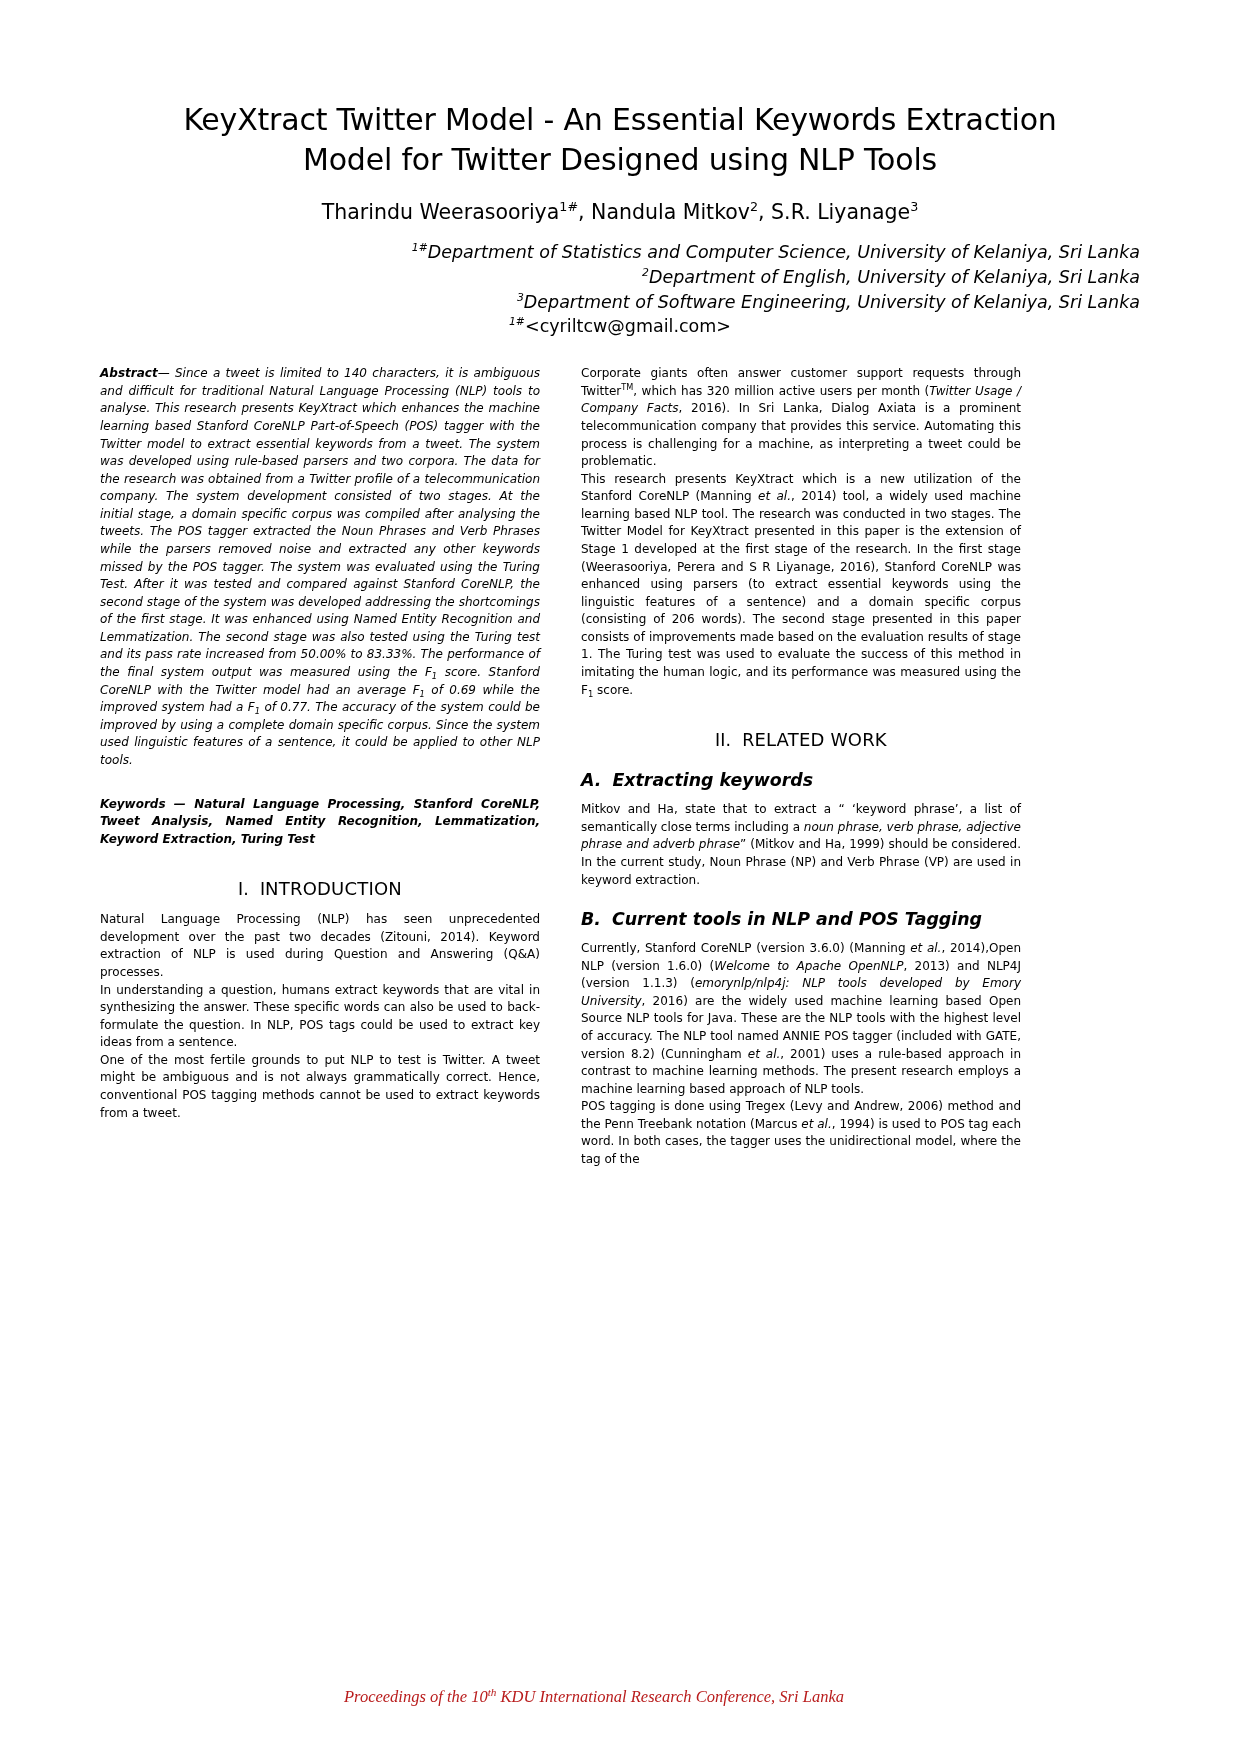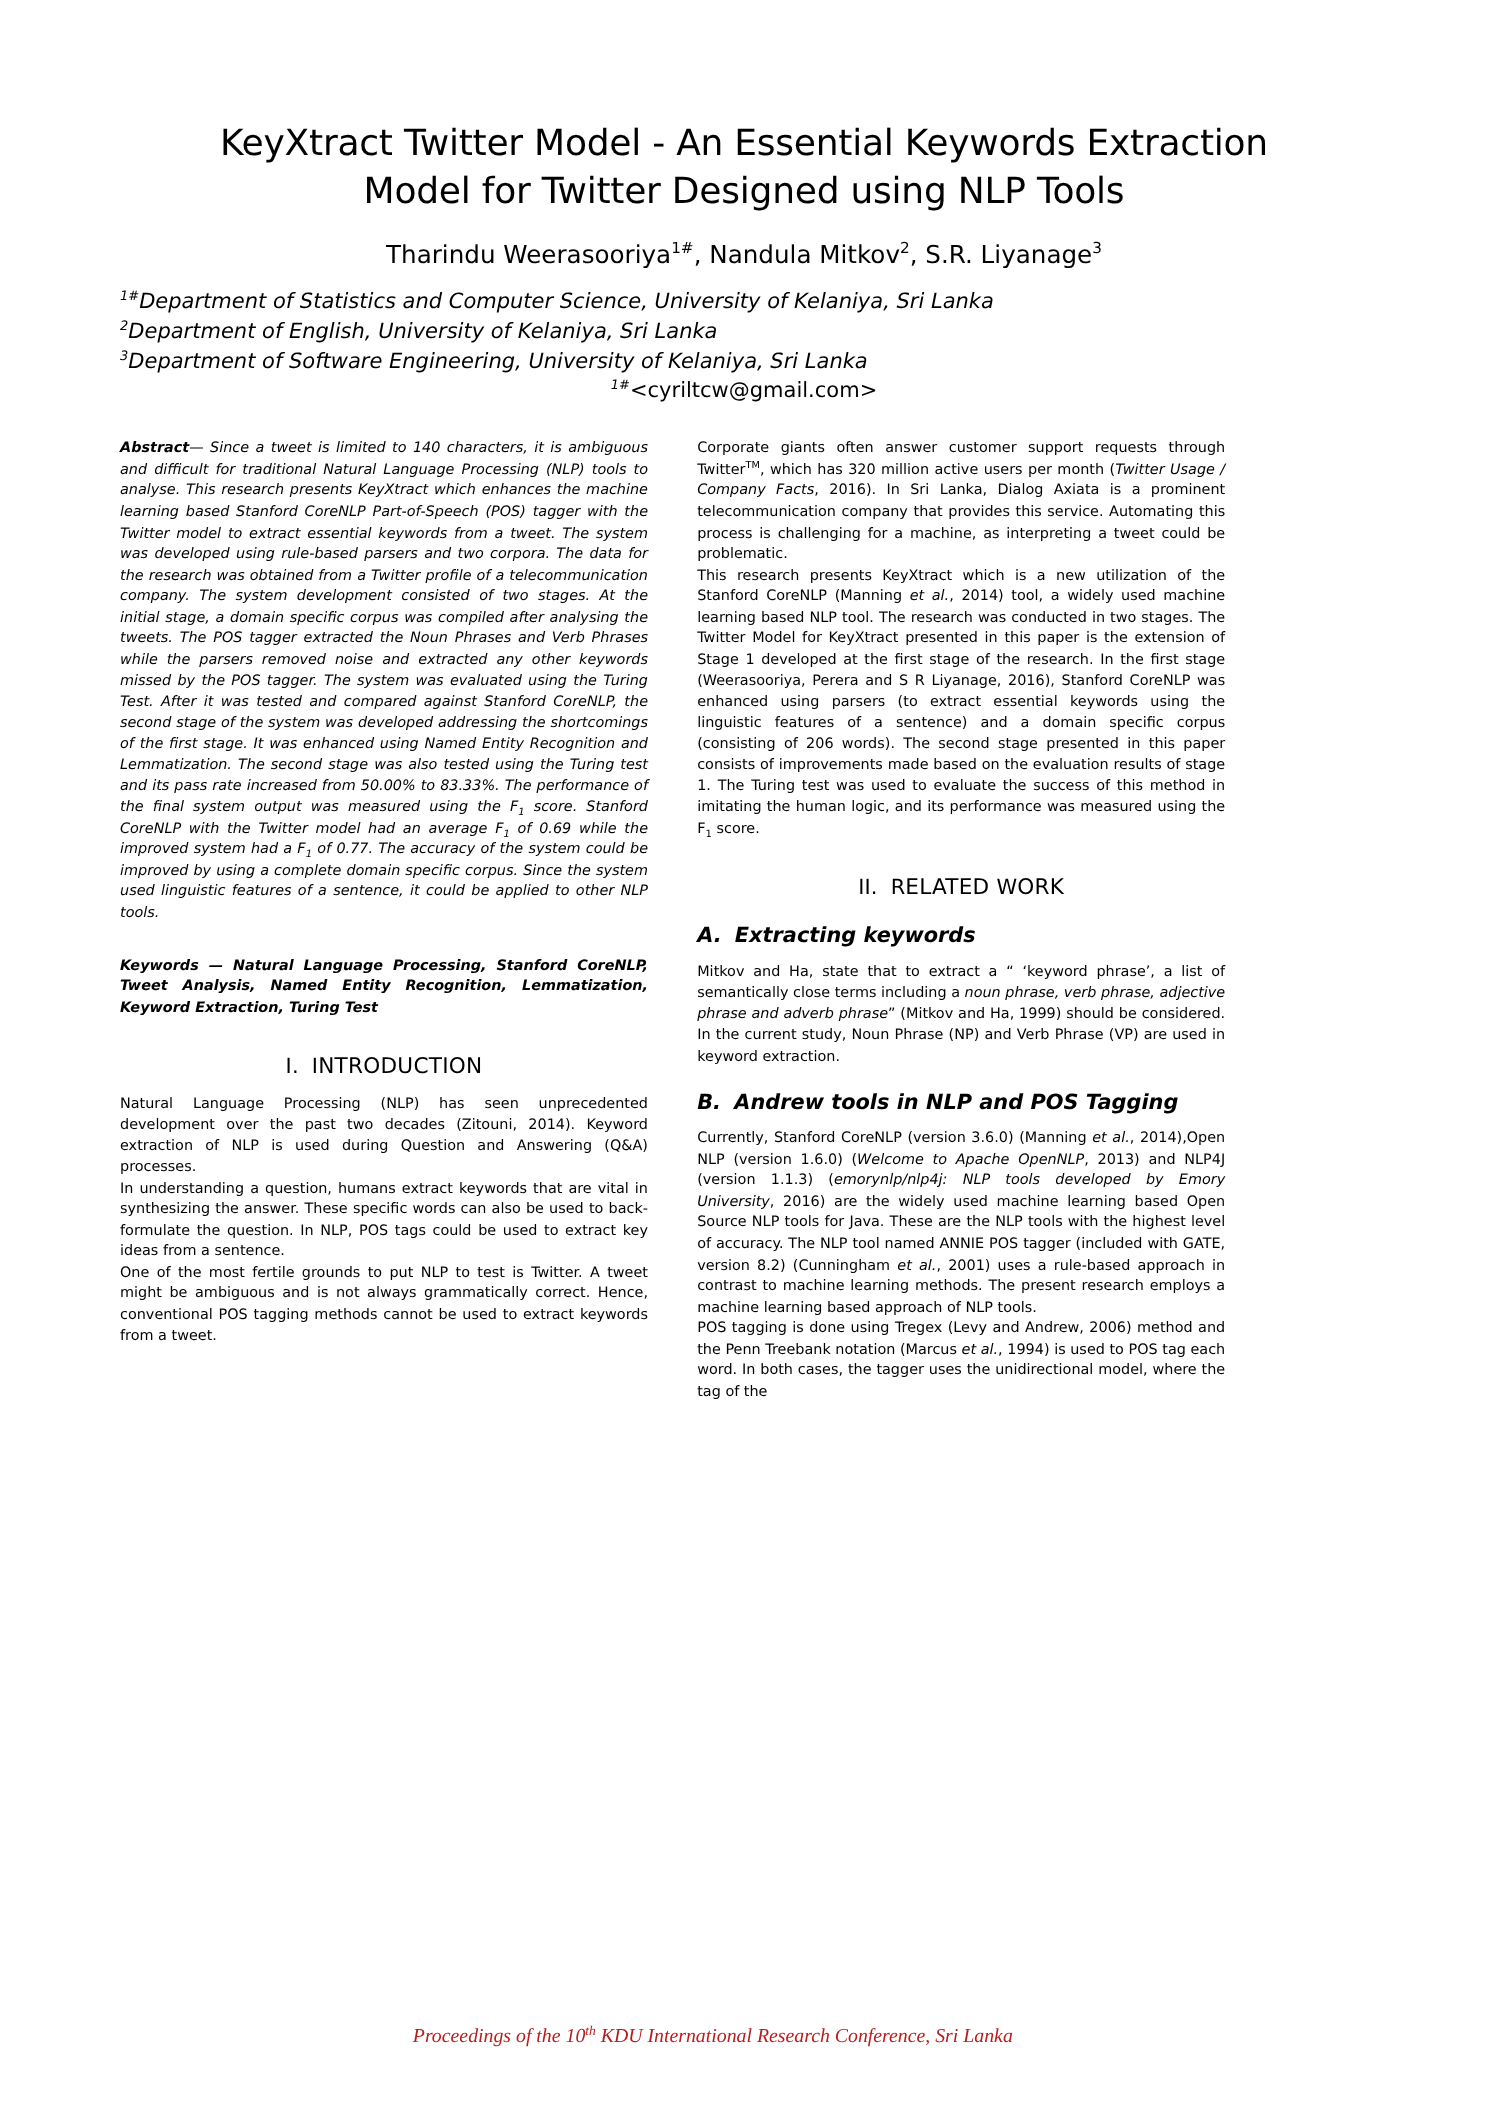--- a/index.html
+++ b/index.html
@@ -37,21 +37,21 @@
     padding: 0 35px;
   }
   .authors {
     text-align: center;
     font-size: 20.5px;
     margin-top: 20px;
     line-height: 1.3;
   }
   .authors sup { font-size: 0.62em; vertical-align: super; line-height: 0; }
   .affil {
-    text-align: left;
+    text-align: right;
     font-style: italic;
     font-size: 17.5px;
     line-height: 1.42;
     margin-top: 14px;
   }
   .affil sup { font-size: 0.62em; vertical-align: super; line-height: 0; font-style: italic; }
   .affil-line { display: block; }
   .email {
     text-align: center;
     font-size: 17.5px;
@@ -173,21 +173,21 @@
         <p><span>Corporate giants often answer customer support requests through Twitter</span><sup>TM</sup><span>, which has 320 million active users per month (</span><span class="it">Twitter Usage / Company Facts</span><span>, 2016). In Sri Lanka, Dialog Axiata is a prominent telecommunication company that provides this service. Automating this process is challenging for a machine, as interpreting a tweet could be problematic.</span></p>
 
         <p class="para-block"><span>This research presents KeyXtract which is a new utilization of the Stanford CoreNLP (Manning </span><span class="it">et al.</span><span>, 2014) tool, a widely used machine learning based NLP tool. The research was conducted in two stages. The Twitter Model for KeyXtract presented in this paper is the extension of Stage 1 developed at the first stage of the research. In the first stage (Weerasooriya, Perera and S R Liyanage, 2016), Stanford CoreNLP was enhanced using parsers (to extract essential keywords using the linguistic features of a sentence) and a domain specific corpus (consisting of 206 words). The second stage presented in this paper consists of improvements made based on the evaluation results of stage 1. The Turing test was used to evaluate the success of this method in imitating the human logic, and its performance was measured using the F</span><sub>1</sub><span> score.</span></p>
 
         <div class="sec-head"><span class="numeral">II.</span><span class="smallcaps-first">R</span><span class="smallcaps-rest">ELATED </span><span class="smallcaps-first">W</span><span class="smallcaps-rest">ORK</span></div>
 
         <div class="sub-head"><span class="letter">A.</span><span>Extracting keywords</span></div>
 
         <p><span>Mitkov and Ha, state that to extract a “ ‘keyword phrase’, a list of semantically close terms including a </span><span class="it">noun phrase, verb phrase, adjective phrase and adverb phrase</span><span>” (Mitkov and Ha, 1999) should be considered. In the current study, Noun Phrase (NP) and Verb Phrase (VP) are used in keyword extraction.</span></p>
 
-        <div class="sub-head"><span class="letter">B.</span><span>Andrew tools in NLP and POS Tagging</span></div>
+        <div class="sub-head"><span class="letter">B.</span><span>Current tools in NLP and POS Tagging</span></div>
 
         <p><span>Currently, Stanford CoreNLP (version 3.6.0) (Manning </span><span class="it">et al.</span><span>, 2014),Open NLP (version 1.6.0) (</span><span class="it">Welcome to Apache OpenNLP</span><span>,    2013) and    NLP4J    (version    1.1.3) (</span><span class="it">emorynlp/nlp4j: NLP tools developed by Emory University</span><span>, 2016) are the widely used machine learning based Open Source NLP tools for Java. These are the NLP tools with the highest level of accuracy. The NLP tool named ANNIE POS tagger (included with GATE, version 8.2) (Cunningham </span><span class="it">et al.</span><span>, 2001) uses a rule-based approach in contrast to machine learning methods. The present research employs a machine learning based approach of NLP tools.</span></p>
 
         <p class="para-block"><span>POS tagging is done using Tregex (Levy and Andrew, 2006) method and the Penn Treebank notation (Marcus </span><span class="it">et al.</span><span>, 1994) is used to POS tag each word. In both cases, the tagger uses the unidirectional model, where the tag of the</span></p>
 
       </div>
     </div>
   </div>
 
   <div class="footer">

